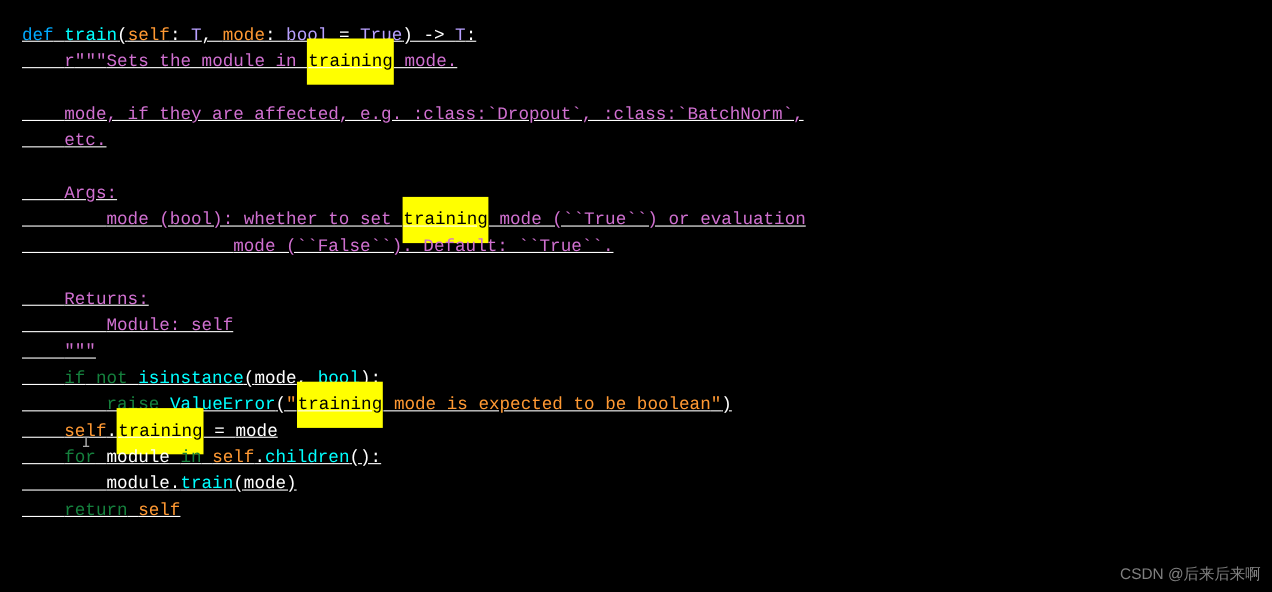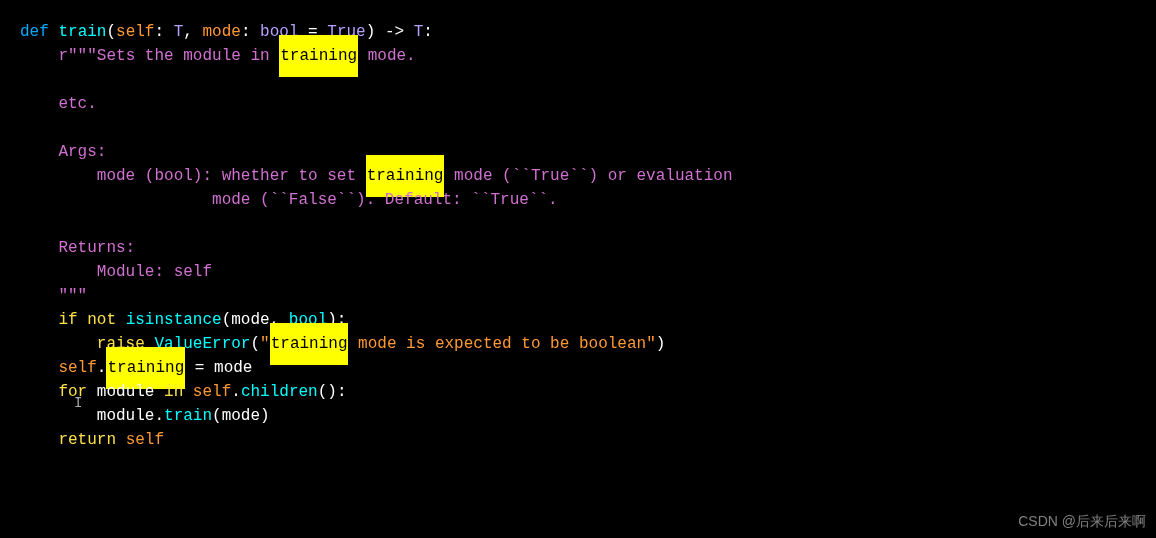--- a/index.html
+++ b/index.html
@@ -15,36 +15,37 @@
       padding: 20px 20px;
       width: 1156px;
       height: 538px;
       overflow: hidden;
       position: relative;
     }
     .code-line {
       white-space: pre;
       color: #ffffff;
       height: 24px;
+      text-decoration: underline;
     }
     .kw-def { color: #00aaff; }
     .fn-name { color: #00ffff; }
     .builtin { color: #00ffff; text-align: right; }
     .param { color: #ff9933; }
     .type { color: #b8a0ff; }
     .bool-val { color: #b8a0ff; }
     .punct { color: #ffffff; }
     .docstring { color: #d070d0; }
     .string-orange { color: #ff9933; }
     .highlight {
       background: #ffff00;
       color: #000000;
       padding: 12px 1px;
     }
-    .keyword { color: #fde047; }
+    .keyword { color: #15803d; }
     .self-kw { color: #ff9933; }
     .watermark {
       position: absolute;
       bottom: 6px;
       right: 10px;
       color: #808080;
       font-size: 14px;
       font-family: sans-serif;
     }
     .cursor-i {
@@ -54,20 +55,21 @@
       pointer-events: none;
     }
   </style>
 </head>
 <body>
 
 <div>
 <div class="code-line"><span class="kw-def">def</span> <span class="fn-name">train</span><span class="punct">(</span><span class="param">self</span><span class="punct">: </span><span class="type">T</span><span class="punct">, </span><span class="param">mode</span><span class="punct">: </span><span class="type">bool</span><span class="punct"> = </span><span class="bool-val">True</span><span class="punct">) -&gt; </span><span class="type">T</span><span class="punct">:</span></div>
 <div class="code-line"><span>    </span><span class="docstring">r</span><span class="docstring">"""</span><span class="docstring">Sets the module in </span><span class="highlight">training</span><span class="docstring"> mode.</span></div>
 <div class="code-line"></div>
+<div class="code-line"><span>    </span><span class="docstring">mode, if they are affected, e.g. :class:`Dropout`, :class:`BatchNorm`,</span></div>
 <div class="code-line"><span>    </span><span class="docstring">etc.</span></div>
 <div class="code-line"></div>
 <div class="code-line"><span>    </span><span class="docstring">Args:</span></div>
 <div class="code-line"><span>        </span><span class="docstring">mode (bool): whether to set </span><span class="highlight">training</span><span class="docstring"> mode (``True``) or evaluation</span></div>
 <div class="code-line"><span>                    </span><span class="docstring">mode (``False``). Default: ``True``.</span></div>
 <div class="code-line"></div>
 <div class="code-line"><span>    </span><span class="docstring">Returns:</span></div>
 <div class="code-line"><span>        </span><span class="docstring">Module: self</span></div>
 <div class="code-line"><span>    </span><span class="docstring">"""</span></div>
 <div class="code-line"><span>    </span><span class="keyword">if</span><span class="keyword"> not </span><span class="builtin">isinstance</span><span class="punct">(</span><span class="punct">mode</span><span class="punct">, </span><span class="builtin">bool</span><span class="punct">):</span></div>

